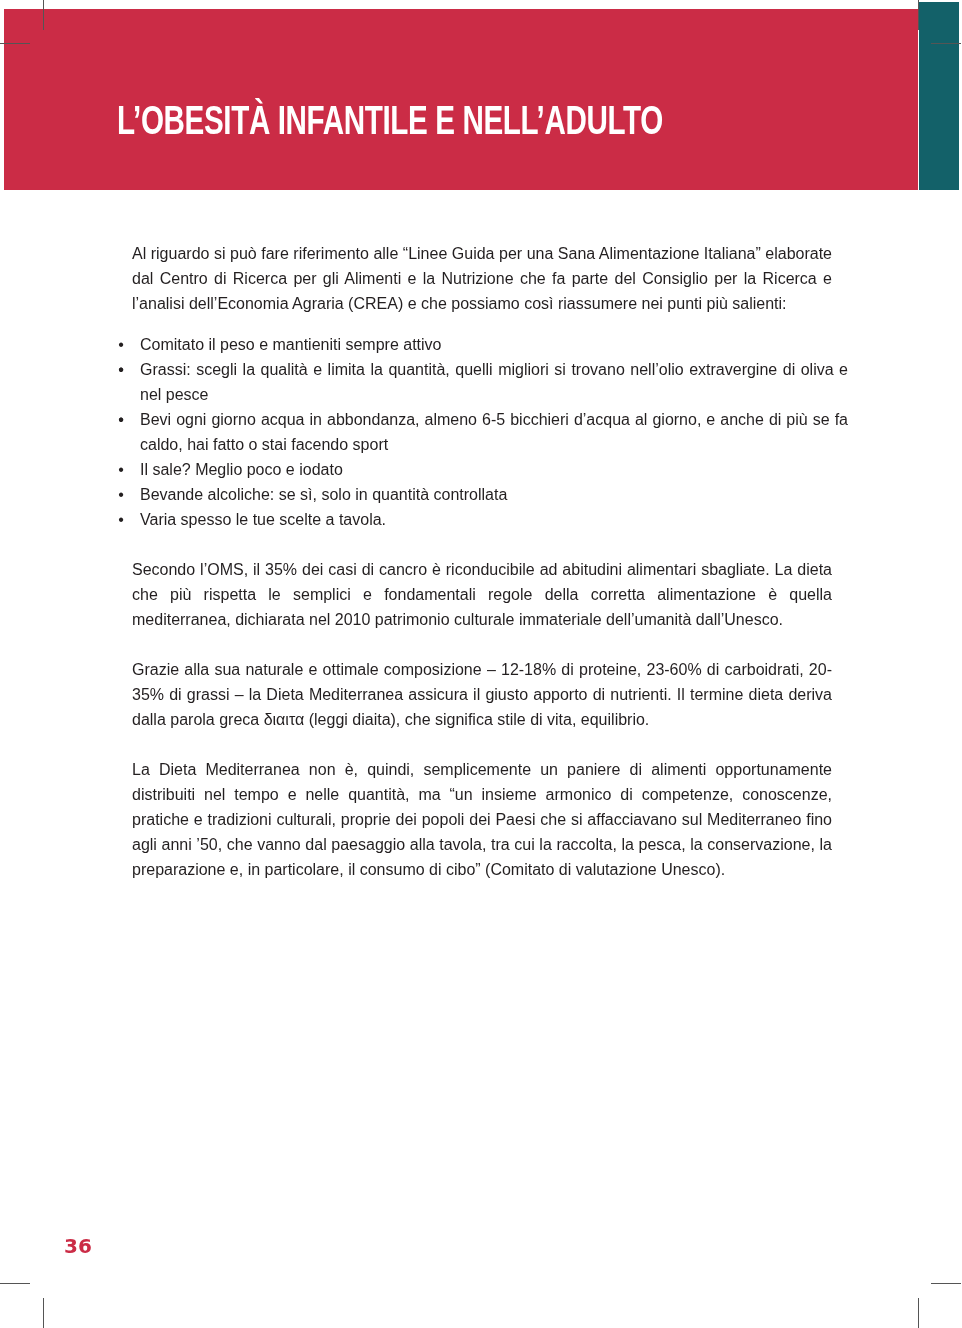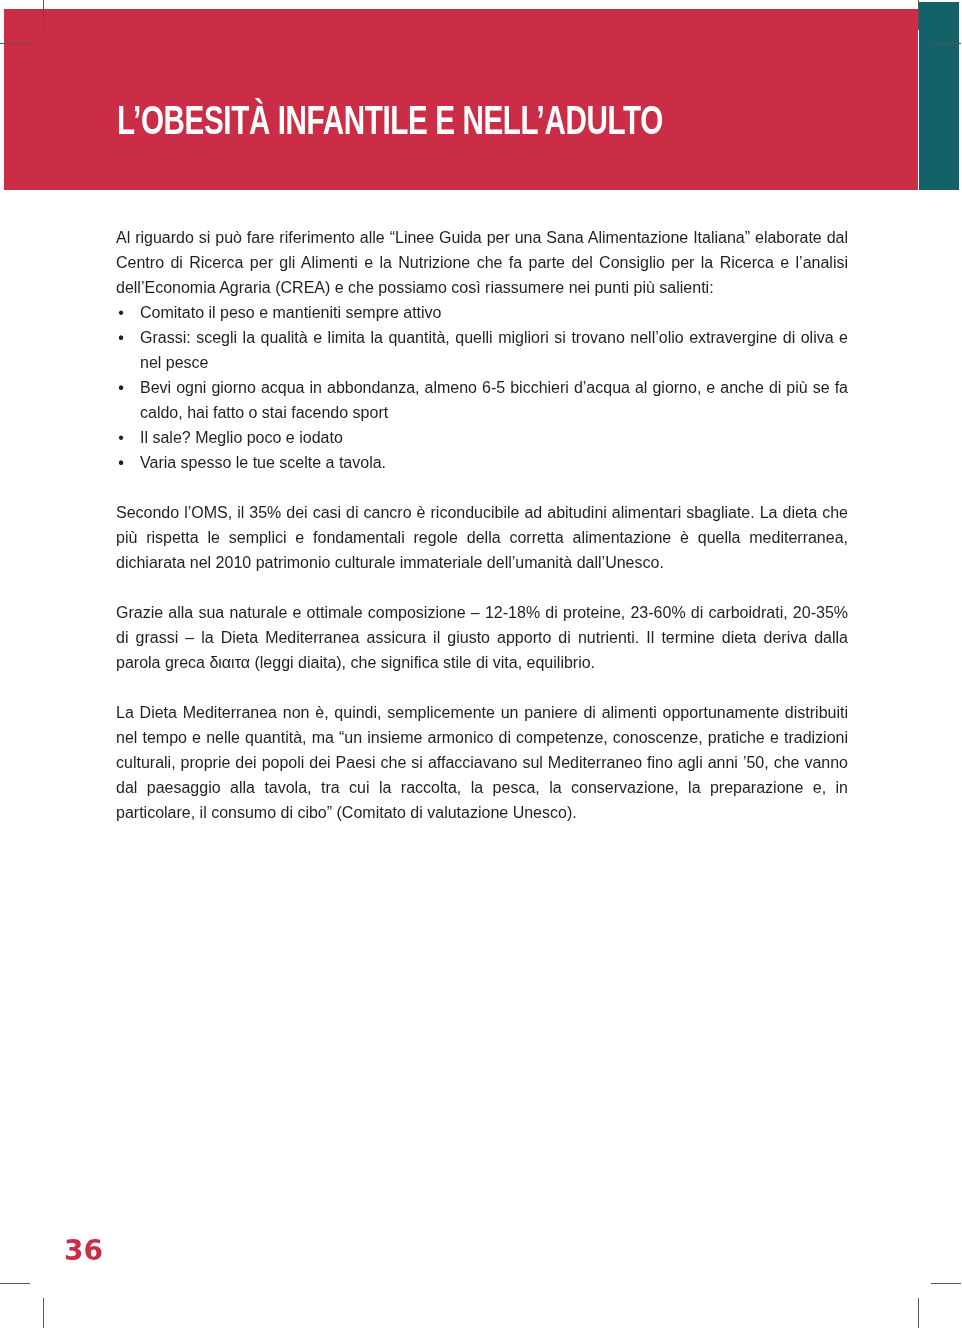--- a/index.html
+++ b/index.html
@@ -26,31 +26,31 @@
     transform: scaleX(0.74); transform-origin: left top;
     white-space: nowrap;
   }
   .crop { position: absolute; background: #555; }
   .crop.v { width: 1px; height: 30px; }
   .crop.h { height: 1px; width: 30px; }
   .content {
     position: absolute; left: 116px; top: 225px; width: 732px;
     font-size: 16px; line-height: 25px; color: #231f20;
   }
-  .content p { margin: 0; text-align: justify; }
+  .content p { margin: 16px; text-align: justify; }
   .content p.gap { margin-top: 25px; }
   .content ul { margin: 0; padding: 0; list-style: none; }
   .content li { position: relative; padding-left: 24px; text-align: justify; }
   .bullet {
     position: absolute; left: 0; top: 0; width: 10px; text-align: center;
   }
   .page-number {
     position: absolute; left: 64px; top: 1234px;
     font-family: "DejaVu Sans", sans-serif; font-weight: bold;
-    font-size: 28px; color: #cb2c46;
+    font-size: 20px; color: #cb2c46;
   }
 </style>
 </head>
 <body>
 
 <div class="banner"></div>
 <div class="teal-strip"></div>
 <h1 class="title">L’OBESITÀ INFANTILE E NELL’ADULTO</h1>
 
 <div class="crop v" style="left:43px; top:0;"></div>
@@ -64,21 +64,21 @@
 
 <div class="content">
   <p>Al riguardo si può fare riferimento alle “Linee Guida per una Sana Alimentazione Italiana” elaborate dal Centro di Ricerca per gli Alimenti e la Nutrizione che fa parte del Consiglio per la Ricerca e l’analisi dell’Economia Agraria (CREA) e che possiamo così riassumere nei punti più salienti:</p>
   <ul>
     <li><span class="bullet">•</span><span>Comitato il peso e mantieniti sempre attivo</span></li>
     <li><span class="bullet">•</span></li>
     <li><span class="bullet">•</span><span>Grassi: scegli la qualità e limita la quantità, quelli migliori si trovano nell’olio extravergine di oliva e nel pesce</span></li>
     <li><span class="bullet">•</span></li>
     <li><span class="bullet">•</span><span>Bevi ogni giorno acqua in abbondanza, almeno 6-5 bicchieri d’acqua al giorno, e anche di più se fa caldo, hai fatto o stai facendo sport</span></li>
     <li><span class="bullet">•</span><span>Il sale? Meglio poco e iodato</span></li>
-    <li><span class="bullet">•</span></li>
+    <li><span class="bullet">•</span><span>Bevande alcoliche: se sì, solo in quantità controllata</span></li>
     <li><span class="bullet">•</span><span>Varia spesso le tue scelte a tavola.</span></li>
   </ul>
   <p class="gap">Secondo l’OMS, il 35% dei casi di cancro è riconducibile ad abitudini alimentari sbagliate. La dieta che più rispetta le semplici e fondamentali regole della corretta alimentazione è quella mediterranea, dichiarata nel 2010 patrimonio culturale immateriale dell’umanità dall’Unesco.</p>
   <p class="gap">Grazie alla sua naturale e ottimale composizione – 12-18% di proteine, 23-60% di carboidrati, 20-35% di grassi – la Dieta Mediterranea assicura il giusto apporto di nutrienti. Il termine dieta deriva dalla parola greca διαιτα (leggi diaita), che significa stile di vita, equilibrio.</p>
   <p class="gap">La Dieta Mediterranea non è, quindi, semplicemente un paniere di alimenti opportunamente distribuiti nel tempo e nelle quantità, ma “un insieme armonico di competenze, conoscenze, pratiche e tradizioni culturali, proprie dei popoli dei Paesi che si affacciavano sul Mediterraneo fino agli anni ’50, che vanno dal paesaggio alla tavola, tra cui la raccolta, la pesca, la conservazione, la preparazione e, in particolare, il consumo di cibo” (Comitato di valutazione Unesco).</p>
 </div>
 
 <div class="page-number">36</div>
 
 </body></html>

